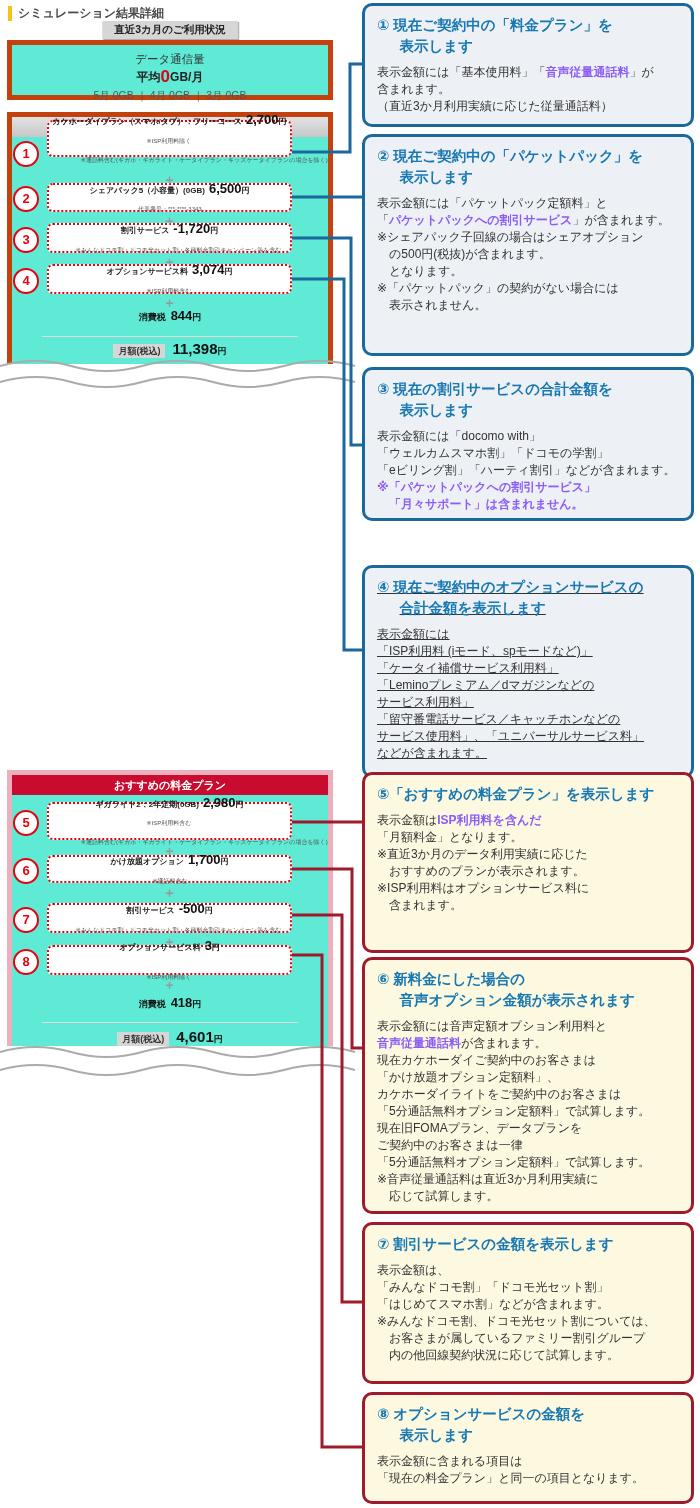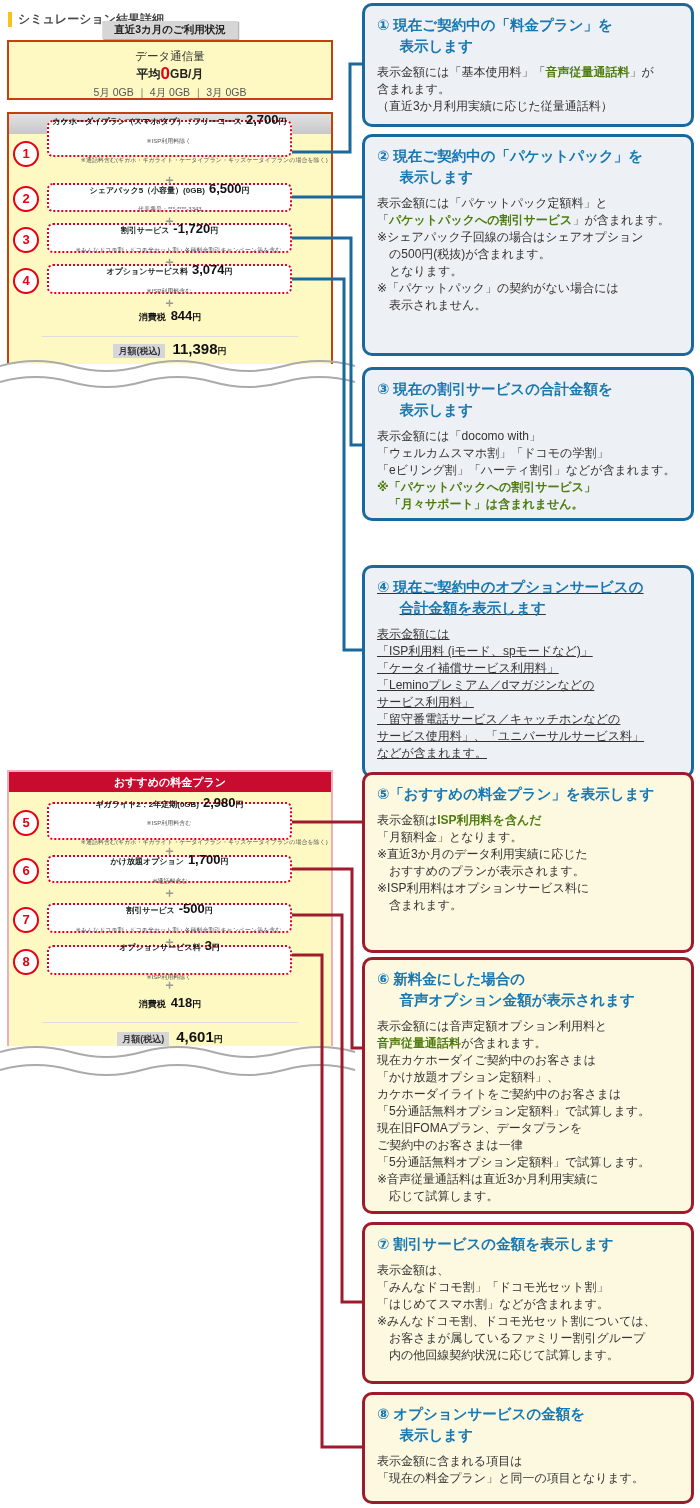--- a/index.html
+++ b/index.html
@@ -1,29 +1,29 @@
 <!DOCTYPE html>
 <html><head>
 <meta charset="utf-8">
 <style>
   html,body{margin:0;padding:0;background:#fff;}
   body{font-family:"Liberation Sans","DejaVu Sans",sans-serif;color:#333;}
   .canvas{position:relative;width:700px;height:1508px;background:#fff;overflow:hidden;}
 
   
-  .page-title{position:absolute;left:8px;top:11px;display:flex;align-items:center;gap:6px;
+  .page-title{position:absolute;left:8px;top:5px;display:flex;align-items:center;gap:6px;
     font-size:12px;font-weight:bold;color:#4a4a4a;}
   .ybar{display:inline-block;width:4px;height:15px;background:#f7c317;}
 
   
   .usage-badge{position:absolute;left:170px;top:21px;transform:translateX(-50%);
     background:#d6d6d6;box-shadow:1px 1px 0 #adadad;color:#222;font-size:10.5px;
     font-weight:bold;padding:2px 12px;white-space:nowrap;}
 
-  .panel{position:absolute;background:#fef9c3;border:2px solid #c2410c;box-sizing:border-box;}
+  .panel{position:absolute;background:#5eead4;border:5px solid #c2410c;box-sizing:border-box;}
   .usage-panel{left:7px;top:40px;width:326px;height:60px;text-align:center;}
   .u-title{margin-top:7px;font-size:11.5px;color:#333;}
   .u-avg{margin-top:1px;font-size:12px;font-weight:bold;color:#222;}
   .u-avg .zero{color:#e60012;font-size:17px;line-height:1;vertical-align:-1px;}
   .u-months{margin-top:3px;font-size:10.5px;color:#555;}
 
   .plan-panel{border-bottom:none;}
   .current-panel{left:7px;top:112px;width:326px;height:252px;}
   .reco-panel{left:7px;top:770px;width:326px;height:276px;border-color:#eeafbc;}
   .plan-header{height:20px;line-height:20px;text-align:center;font-size:11px;font-weight:bold;}
@@ -56,21 +56,21 @@
   
   .exp-box{position:absolute;left:362px;width:332px;box-sizing:border-box;
     border-radius:10px;padding:9px 12px 6px;}
   .exp-box.blue{border:3px solid #1a689c;background:#edf1f5;}
   .exp-box.red{border:3px solid #9d1b2d;background:#fdf8e0;}
   .exp-title{color:#1878b2;font-weight:bold;font-size:14.5px;line-height:1.45;}
   .tline{white-space:nowrap;}
   .tline-indent{padding-left:1.55em;}
   .exp-body{margin-top:7px;font-size:12px;line-height:1.42;color:#333;}
   .exp-line{white-space:nowrap;}
-  .red-text{color:#4d7c0f;font-weight:bold;}
+  .red-text{color:#8b5cf6;font-weight:bold;}
 
   svg.overlay{position:absolute;left:0;top:0;pointer-events:none;}
 </style>
 </head>
 <body>
 
 <div class="canvas">
 
   <div class="page-title">
     <span class="ybar"></span>

